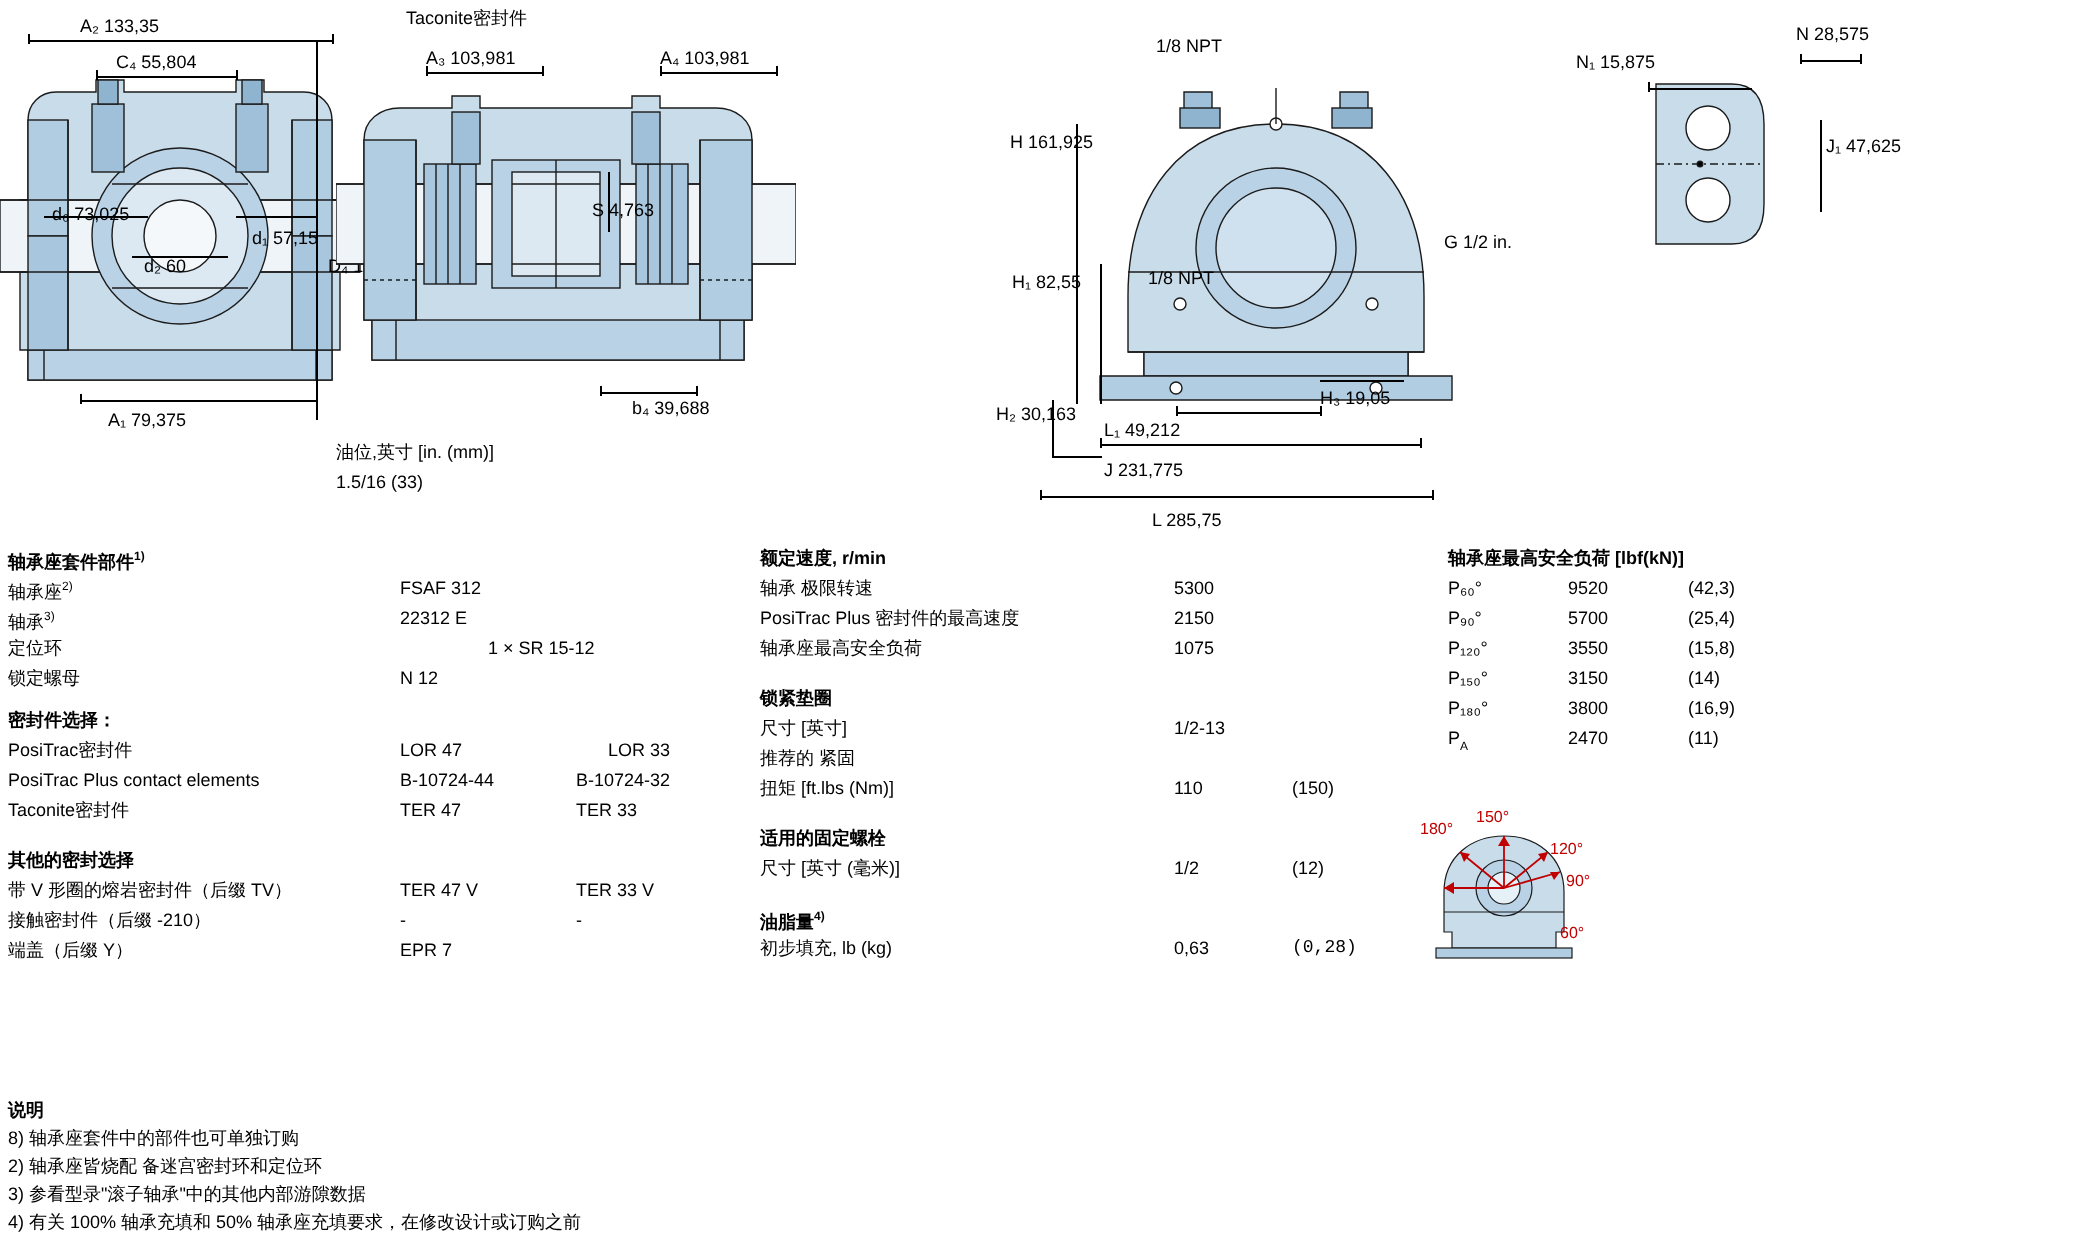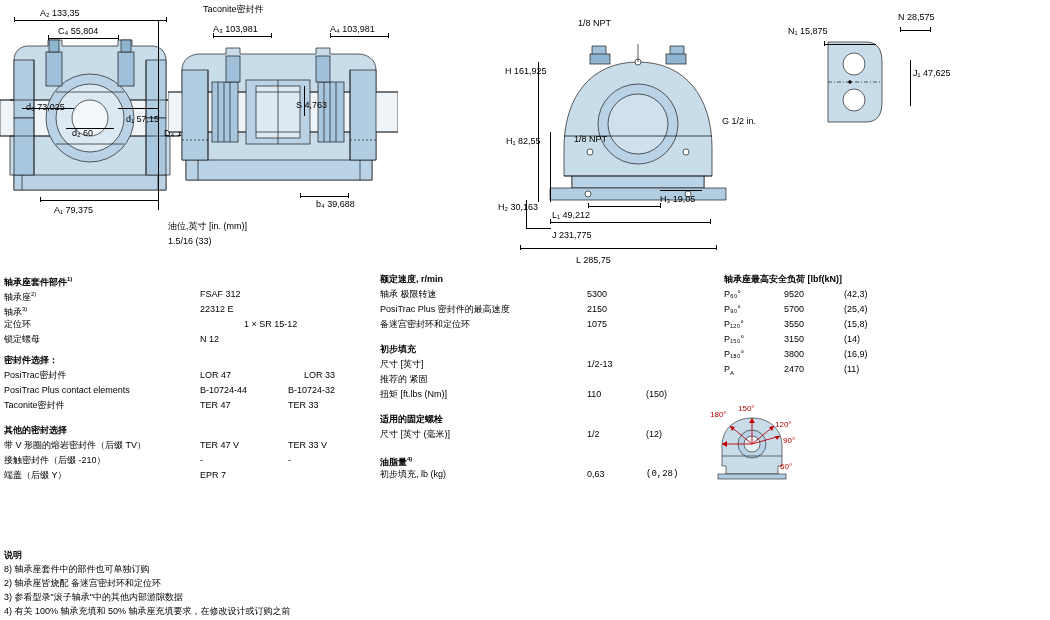--- a/index.html
+++ b/index.html
@@ -308,26 +308,26 @@
     </div>
   <div class="row">
       <span class="c" style="left:0;">轴承 极限转速</span>
       <span class="c" style="left:207px;">5300</span>
     </div>
   <div class="row">
       <span class="c" style="left:0;">PosiTrac Plus 密封件的最高速度</span>
       <span class="c" style="left:207px;">2150</span>
     </div>
   <div class="row">
-      <span class="c" style="left:0;">备迷宫密封环和定位环</span>
+      <span class="c" style="left:0;">轴承座最高安全负荷</span>
       <span class="c" style="left:207px;">1075</span>
     </div>
   <div class="row" style="height:10px;"></div>
   <div class="row">
-      <span class="c hd" style="left:0;">初步填充</span>
+      <span class="c hd" style="left:0;">锁紧垫圈</span>
     </div>
   <div class="row">
       <span class="c" style="left:0;">尺寸 [英寸]</span>
       <span class="c" style="left:207px;">1/2-13</span>
     </div>
   <div class="row">
       <span class="c" style="left:0;">推荐的 紧固</span>
     </div>
   <div class="row">
       <span class="c" style="left:0;">扭矩 [ft.lbs (Nm)]</span>

